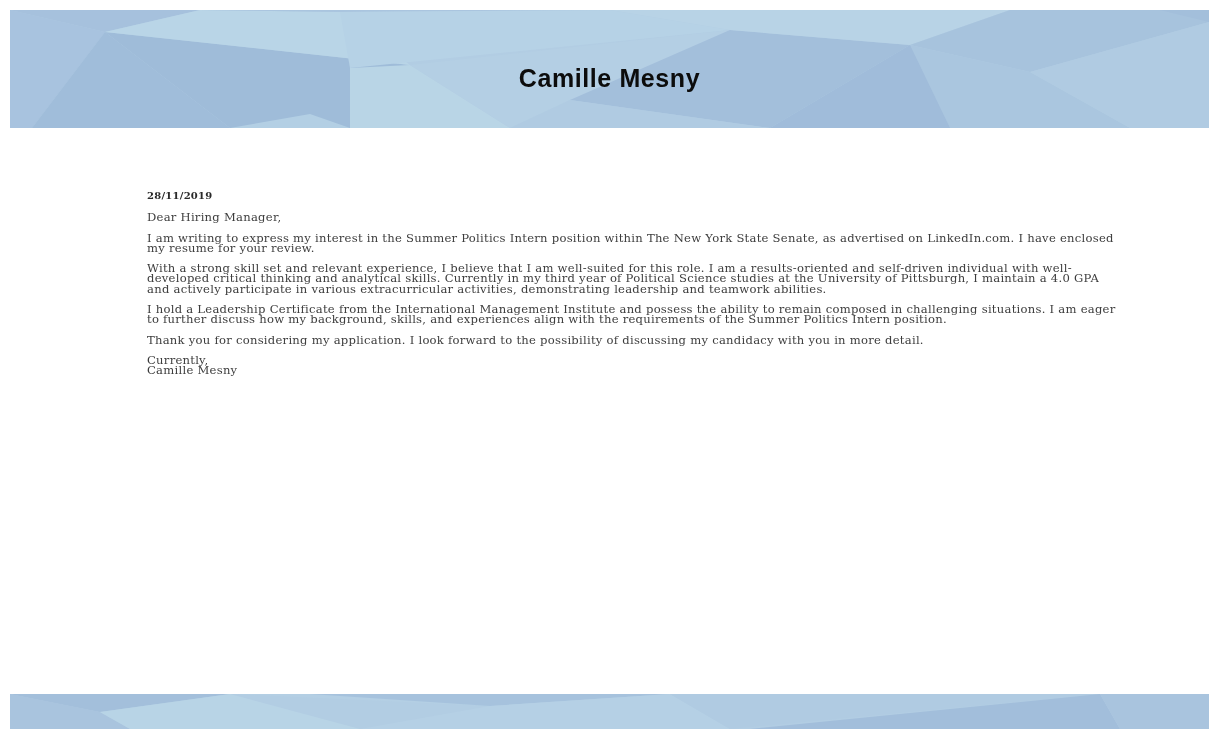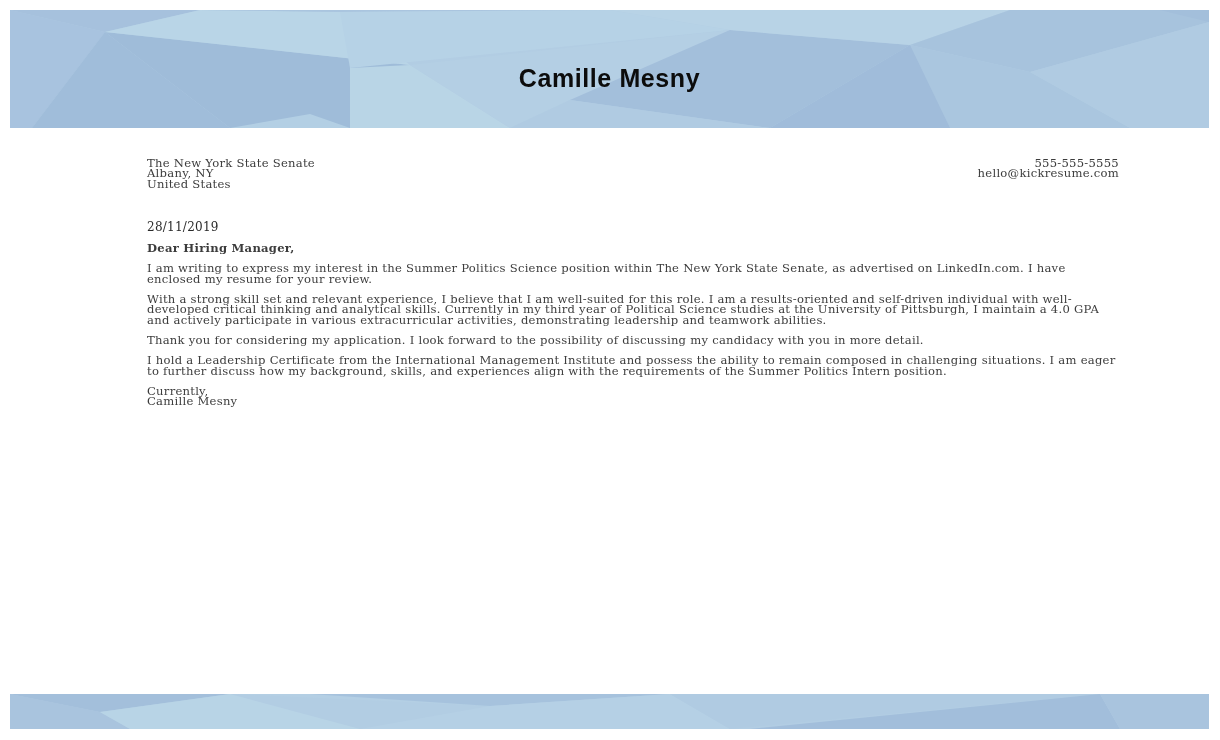--- a/index.html
+++ b/index.html
@@ -65,26 +65,26 @@
     .letter p { margin: 0; }
     .head-row {
       display: flex;
       justify-content: space-between;
       align-items: flex-start;
     }
     .recipient div, .contact div { white-space: nowrap; }
     .contact { text-align: right; }
     .date {
       margin-top: 33px !important;
-      font-weight: normal;
-      font-size: 12px;
+      font-weight: bold;
+      font-size: 10px;
       color: #2a2a2a;
     }
     .subject { margin-top: 1px !important; }
-    .greeting { margin-top: 11px !important; font-weight: bold; }
+    .greeting { margin-top: 11px !important; }
     .para { margin-top: 10px !important; }
     .closing { margin-top: 10px !important; }
   </style>
 </head>
 <body>
 
 <div id="header-band" class="band">
   <svg viewBox="0 0 1199 118" preserveAspectRatio="none">
     <rect x="0" y="0" width="1199" height="118" fill="#b2cde3"></rect>
     <polygon points="0,0 95,22 22,118 0,118" fill="#a8c3df"></polygon>
@@ -103,39 +103,28 @@
     <polygon points="900,35 1000,0 1199,0 1199,12 1020,62" fill="#a7c3dd"></polygon>
     <polygon points="900,35 1020,62 1120,118 760,118" fill="#aac6df"></polygon>
     <polygon points="1020,62 1199,12 1199,118 1120,118" fill="#b0cbe2"></polygon>
     <polygon points="1199,0 1199,12 1150,0" fill="#a3bfdb"></polygon>
     <polygon points="760,118 900,35 940,118" fill="#a0bcda"></polygon>
   </svg>
   <h1 class="name-title">Camille Mesny</h1>
 </div>
 
 <div class="letter">
-  <div class="head-row">
-    <div class="recipient">
-      <div>The New York State Senate</div>
-      <div>Albany, NY</div>
-      <div>United States</div>
-    </div>
-    <div class="contact">
-      <div>555-555-5555</div>
-      <div>hello@kickresume.com</div>
-    </div>
-  </div>
 
   <p class="date">28/11/2019</p>
   <p class="greeting">Dear Hiring Manager,</p>
 
-  <p class="para">I am writing to express my interest in the Summer Politics Science position within The New York State Senate, as advertised on LinkedIn.com. I have enclosed my resume for your review.</p>
+  <p class="para">I am writing to express my interest in the Summer Politics Intern position within The New York State Senate, as advertised on LinkedIn.com. I have enclosed my resume for your review.</p>
   <p class="para">With a strong skill set and relevant experience, I believe that I am well-suited for this role. I am a results-oriented and self-driven individual with well-developed critical thinking and analytical skills. Currently in my third year of Political Science studies at the University of Pittsburgh, I maintain a 4.0 GPA and actively participate in various extracurricular activities, demonstrating leadership and teamwork abilities.</p>
+  <p class="para">I hold a Leadership Certificate from the International Management Institute and possess the ability to remain composed in challenging situations. I am eager to further discuss how my background, skills, and experiences align with the requirements of the Summer Politics Intern position.</p>
   <p class="para">Thank you for considering my application. I look forward to the possibility of discussing my candidacy with you in more detail.</p>
-  <p class="para">I hold a Leadership Certificate from the International Management Institute and possess the ability to remain composed in challenging situations. I am eager to further discuss how my background, skills, and experiences align with the requirements of the Summer Politics Intern position.</p>
 
   <p class="closing">Currently,</p>
   <p>Camille Mesny</p>
 </div>
 
 <div id="footer-band" class="band">
   <svg viewBox="0 0 1199 35" preserveAspectRatio="none">
     <rect x="0" y="0" width="1199" height="35" fill="#b2cde3"></rect>
     <polygon points="0,0 90,18 120,35 0,35" fill="#a9c4de"></polygon>
     <polygon points="0,0 220,0 90,18" fill="#a3bfdb"></polygon>

